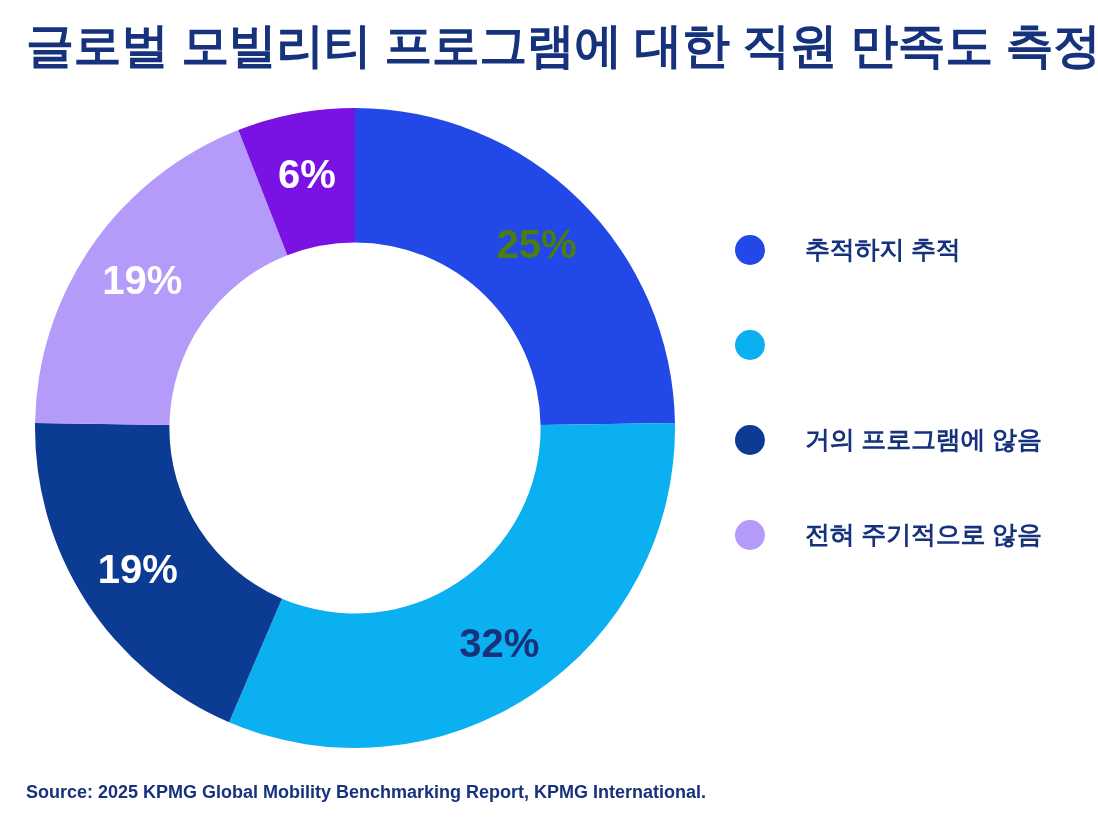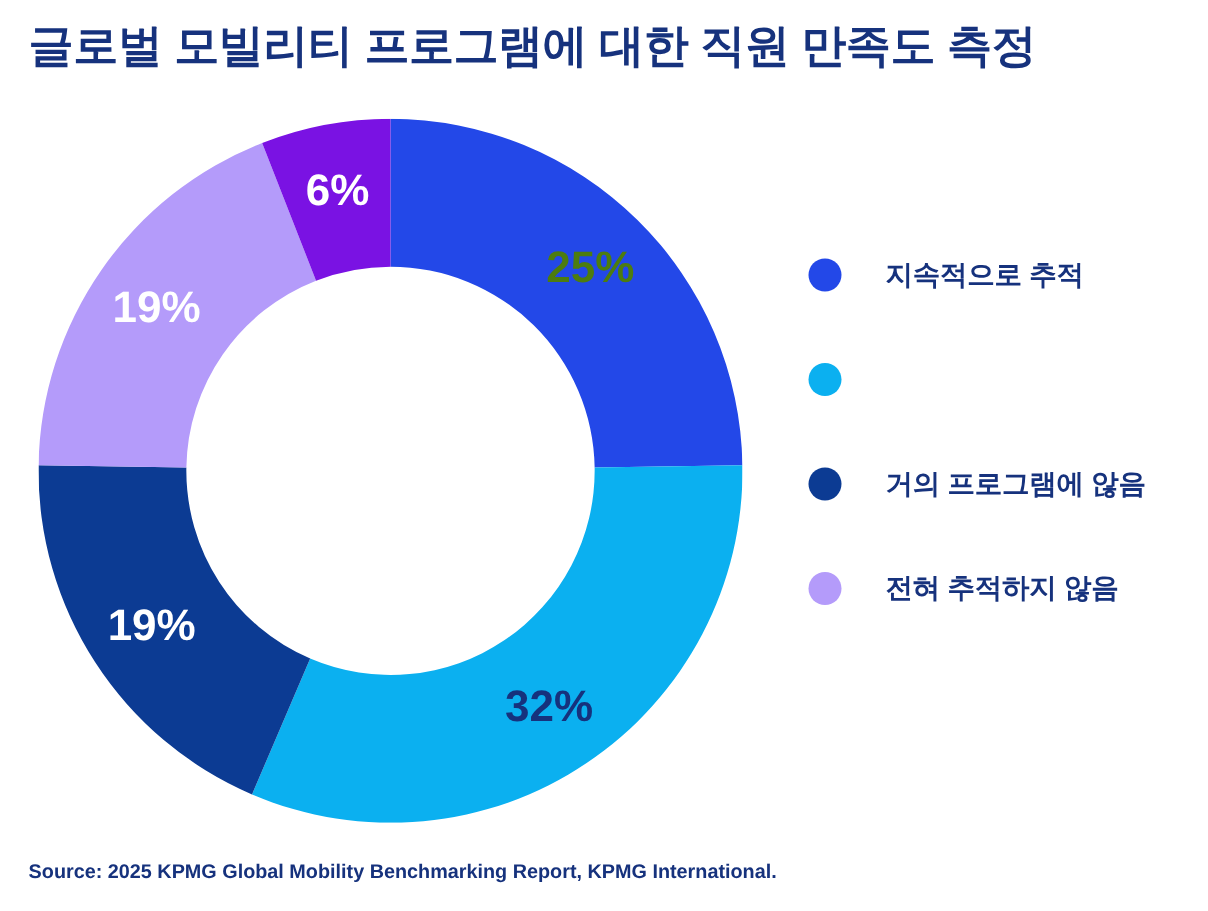--- a/index.html
+++ b/index.html
@@ -15,26 +15,27 @@
     overflow: hidden;
     position: relative;
   }
 
   
   .chart-title {
     position: absolute;
     left: 26px;
     top: 16px;
     width: 1040px;
-    font-size: 41px;
+    font-size: 48px;
     font-weight: bold;
     letter-spacing: -0.5px;
     color: #16327d;
     line-height: 1.25;
     white-space: nowrap;
+    text-align: right;
   }
 
   
   .chart-area {
     position: absolute;
     left: 0;
     top: 92px;
     width: 1098px;
     height: 662px;
   }
@@ -123,30 +124,30 @@
         <div class="slice-label" style="left: 464.2px; top: 534.904px; color: rgb(22, 50, 125); text-align: right;">32%</div>
         <div class="slice-label" style="left: 102.879px; top: 460.84px; color: rgb(255, 255, 255);">19%</div>
         <div class="slice-label" style="left: 107.364px; top: 172.476px; color: rgb(255, 255, 255);">19%</div>
         <div class="slice-label" style="left: 271.98px; top: 65.694px; color: rgb(255, 255, 255);">6%</div>
       </div>
   </div>
 
   <div class="legend" id="legend-root">
       <div class="legend-item">
         <span class="legend-swatch" style="background: rgb(35, 72, 232);"></span>
-        <span class="legend-label">지속적으로 추적</span>
+        <span class="legend-label">추적하지 추적</span>
       </div>
       <div class="legend-item">
         <span class="legend-swatch" style="background: rgb(11, 176, 240);"></span>
       </div>
       <div class="legend-item">
         <span class="legend-swatch" style="background: rgb(12, 59, 147);"></span>
         <span class="legend-label">거의 프로그램에 않음</span>
       </div>
       <div class="legend-item">
         <span class="legend-swatch" style="background: rgb(180, 155, 250);"></span>
-        <span class="legend-label">전혀 추적하지 않음</span>
+        <span class="legend-label">전혀 주기적으로 않음</span>
       </div>
     </div>
 
 </div>
 
 <div class="source-note">Source: 2025 KPMG Global Mobility Benchmarking Report, KPMG International.</div>
 
 </body></html>

